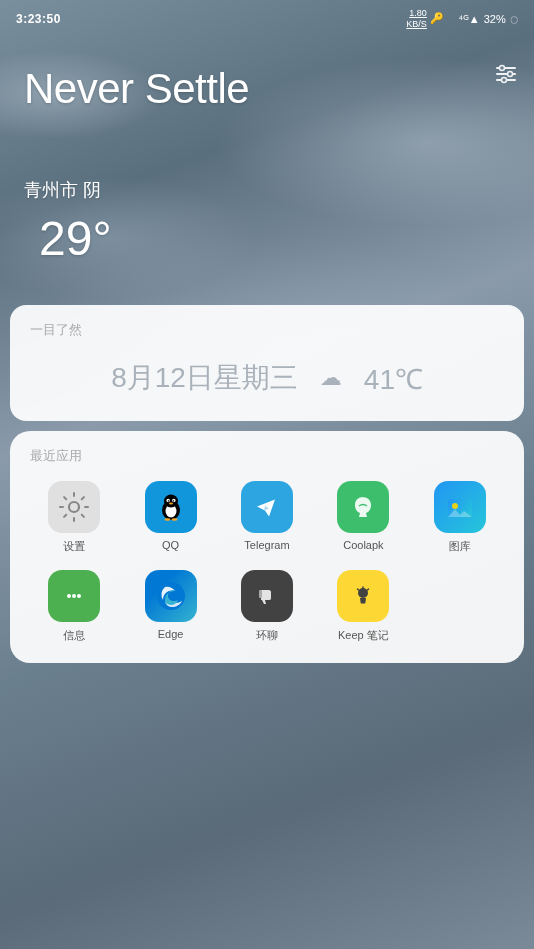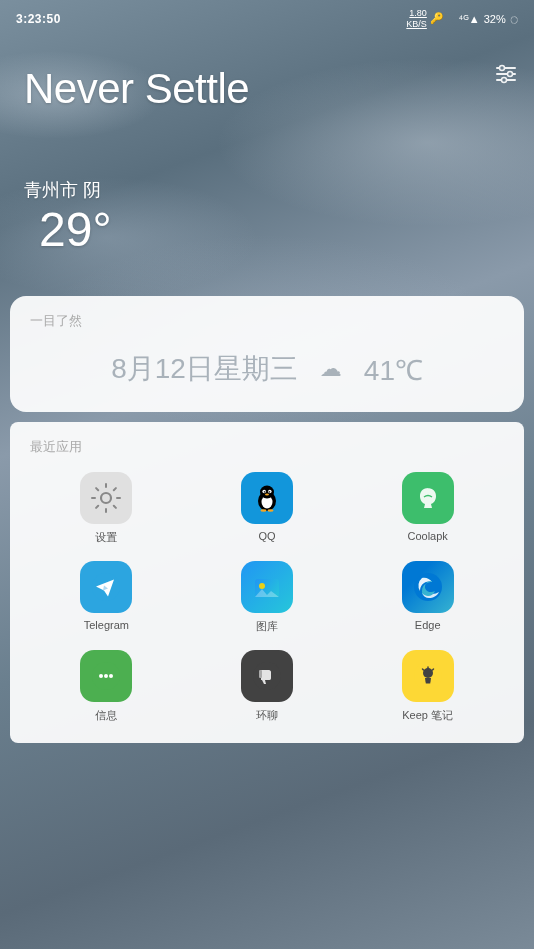--- a/index.html
+++ b/index.html
@@ -97,21 +97,21 @@
       position: relative;
       z-index: 10;
       padding: 24px 24px 16px 24px;
       color: white;
       margin-top: 40px;
     }
 
     .weather-location {
       font-size: 18px;
       font-weight: 400;
-      margin-bottom: 0;
+      margin-bottom: 9px;
       text-shadow: 0 1px 2px rgba(0,0,0,0.2);
     }
 
     .weather-temp {
       font-size: 48px;
       font-weight: 300;
       text-shadow: 0 1px 3px rgba(0,0,0,0.2);
       margin-left: 15px;
     }
 
@@ -147,33 +147,33 @@
       padding: 8px 0;
       display: flex;
       align-items: center;
       justify-content: center;
       gap: 22px;
     }
 
     
     .recent-apps-card {
       background: rgba(255,255,255,0.92);
-      border-radius: 8px;
+      border-radius: 20px;
       padding: 16px 20px 20px 20px;
     }
 
     .recent-apps-title {
       font-size: 13px;
       color: #aaa;
       margin-bottom: 16px;
     }
 
     .apps-grid {
       display: grid;
-      grid-template-columns: repeat(3, 1fr);
+      grid-template-columns: repeat(5, 1fr);
       gap: 16px 8px;
     }
 
     .app-item {
       display: flex;
       flex-direction: column;
       align-items: center;
       gap: 6px;
     }
 
@@ -333,38 +333,38 @@
             <ellipse cx="16" cy="12.5" rx="2" ry="1" fill="#f5a623"></ellipse>
 
             <ellipse cx="12.5" cy="28.5" rx="3" ry="1.2" fill="#f5a623"></ellipse>
             <ellipse cx="19.5" cy="28.5" rx="3" ry="1.2" fill="#f5a623"></ellipse>
           </svg>
         </div>
         <span class="app-label">QQ</span>
       </div>
 
       <div class="app-item">
-        <div class="app-icon icon-coolapk">
-          <svg viewBox="0 0 32 32" fill="none">
-            <path d="M16 6C10.5 6 8 10 8 14c0 4 2 7 5 8l-1 4h8l-1-4c3-1 5-4 5-8 0-4-2.5-8-9-8z" fill="white" opacity="0.9"></path>
-            <path d="M12 15 Q16 12 20 15" stroke="#3dbe6c" stroke-width="1.5" fill="none"></path>
-          </svg>
-        </div>
-        <span class="app-label">Coolapk</span>
-      </div>
-
-      <div class="app-item">
         <div class="app-icon icon-telegram">
           <svg viewBox="0 0 32 32" fill="none">
             <circle cx="16" cy="16" r="14" fill="#2ca5e0"></circle>
             <path d="M6 15.5l18-7-6 17-4-6-8-4z" fill="white"></path>
             <path d="M13 19.5l1-5 4 3" fill="#b0d8f0"></path>
           </svg>
         </div>
         <span class="app-label">Telegram</span>
+      </div>
+
+      <div class="app-item">
+        <div class="app-icon icon-coolapk">
+          <svg viewBox="0 0 32 32" fill="none">
+            <path d="M16 6C10.5 6 8 10 8 14c0 4 2 7 5 8l-1 4h8l-1-4c3-1 5-4 5-8 0-4-2.5-8-9-8z" fill="white" opacity="0.9"></path>
+            <path d="M12 15 Q16 12 20 15" stroke="#3dbe6c" stroke-width="1.5" fill="none"></path>
+          </svg>
+        </div>
+        <span class="app-label">Coolapk</span>
       </div>
 
       <div class="app-item">
         <div class="app-icon icon-gallery">
           <svg viewBox="0 0 32 32" fill="none">
             <rect x="4" y="8" width="24" height="18" rx="3" fill="url(#gal-grad)"></rect>
 
             <circle cx="11" cy="15" r="3" fill="#FFD600" opacity="0.9"></circle>
 
             <path d="M4 26l7-8 5 6 4-4 8 6H4z" fill="rgba(255,255,255,0.3)"></path>
@@ -373,45 +373,45 @@
                 <stop offset="0%" stop-color="#2196F3"></stop>
                 <stop offset="100%" stop-color="#26C6DA"></stop>
               </linearGradient>
             </defs>
           </svg>
         </div>
         <span class="app-label">图库</span>
       </div>
 
       <div class="app-item">
+        <div class="app-icon icon-messages">
+          <svg viewBox="0 0 32 32" fill="none">
+            <circle cx="16" cy="16" r="14" fill="#4caf50"></circle>
+
+            <circle cx="11" cy="16" r="2" fill="white"></circle>
+            <circle cx="16" cy="16" r="2" fill="white"></circle>
+            <circle cx="21" cy="16" r="2" fill="white"></circle>
+          </svg>
+        </div>
+        <span class="app-label">信息</span>
+      </div>
+
+      <div class="app-item">
         <div class="app-icon icon-edge">
           <svg viewBox="0 0 32 32" fill="none">
             <circle cx="16" cy="16" r="14" fill="#0078d4"></circle>
             <path d="M8 20c0-6 5-11 12-9-2-3-6-5-10-4A10 10 0 0 0 8 20z" fill="white" opacity="0.9"></path>
             <path d="M10 22c1 3 4 5 7 5 4 0 8-2 10-6-2 1-4 2-7 2-4 0-8-0.5-10-1z" fill="white" opacity="0.85"></path>
             <path d="M20 11c-4 0-10 2-10 9 0 1 0.1 2 0.3 2.8C12 24 14 25 16 25c3 0 6-2 7-5-2 1-5 1.5-7 0.5-3-1.5-4-5-2-8 1-1.5 3-2.5 6-2z" fill="#36b3d1"></path>
           </svg>
         </div>
         <span class="app-label">Edge</span>
       </div>
 
       <div class="app-item">
-        <div class="app-icon icon-messages">
-          <svg viewBox="0 0 32 32" fill="none">
-            <circle cx="16" cy="16" r="14" fill="#4caf50"></circle>
-
-            <circle cx="11" cy="16" r="2" fill="white"></circle>
-            <circle cx="16" cy="16" r="2" fill="white"></circle>
-            <circle cx="21" cy="16" r="2" fill="white"></circle>
-          </svg>
-        </div>
-        <span class="app-label">信息</span>
-      </div>
-
-      <div class="app-item">
         <div class="app-icon icon-huanjie">
           <svg viewBox="0 0 32 32" fill="none">
             <circle cx="16" cy="16" r="14" fill="#424242"></circle>
 
             <path d="M10 10h8c1 0 2 1 2 2v6c0 1-0.5 2-1.5 2H14l1 4h-2l-2-4H10V10z" fill="white" opacity="0.85"></path>
             <rect x="8" y="10" width="3" height="8" rx="1" fill="#aaa"></rect>
           </svg>
         </div>
         <span class="app-label">环聊</span>
       </div>

